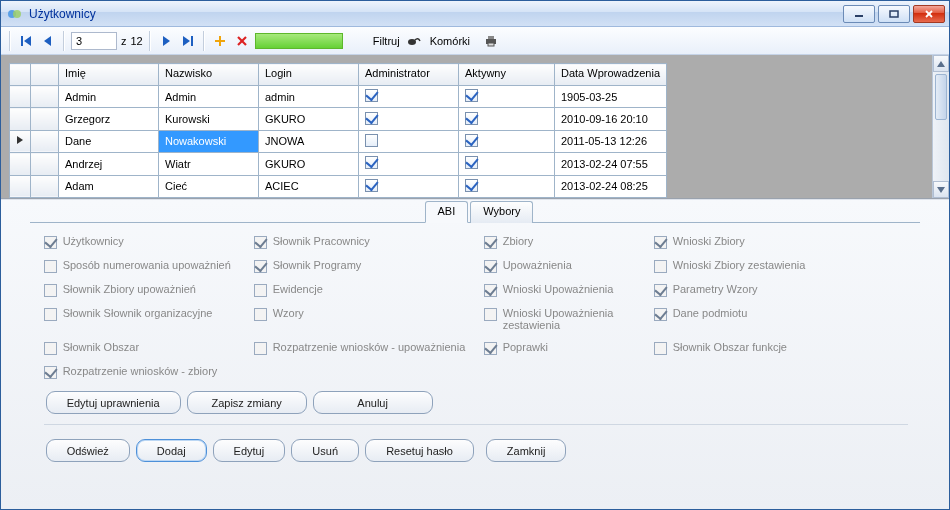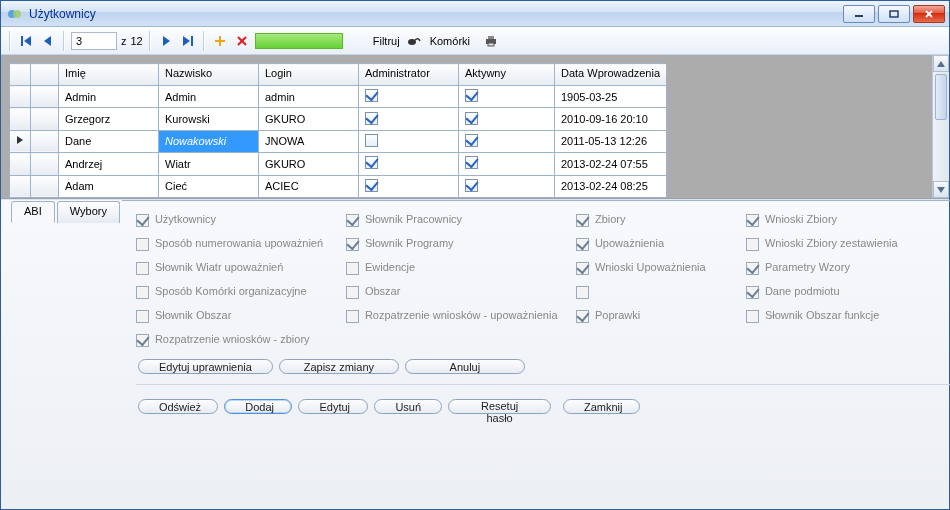--- a/index.html
+++ b/index.html
@@ -117,36 +117,37 @@
     .row-ind { width: 16px; background: linear-gradient(#fefefe,#e7ecf3); text-align:center; padding:0; }
     td.cb-cell { text-align: center; }
     .gcb {
       width:13px;height:13px;display:inline-block;border:1px solid #7a91af;
       background:linear-gradient(#fff,#e5eef9);position:relative;
     }
     .gcb.checked::after{
       content:"";position:absolute;left:2px;top:-1px;width:6px;height:9px;
       border:solid #2a63c1;border-width:0 2px 2px 0;transform:rotate(40deg);
     }
-    td.sel { background:#3399ff; color:#fff;font-style:italic; }
+    td.sel { background:#3399ff; color:#fff; }
     .right-scroll {
       width: 17px;
       background: linear-gradient(to left,#dfe6ef,#eef2f8);
       border-left:1px solid #bac7d8;
       display:flex;flex-direction:column;
     }
     .right-scroll .arrow-btn{height:17px;background:linear-gradient(#f7f9fc,#dbe4f0);border:1px solid #b0bed2;display:flex;align-items:center;justify-content:center;cursor:pointer;}
     .right-scroll .thumb{height:46px;margin:2px;background:linear-gradient(to right,#e4ecf6,#c3d4ea);border:1px solid #9cb4d1;border-radius:2px;cursor:pointer;}
     .right-scroll .track{flex:1;}
 
     .tabs-area {
       flex:1;
       background: linear-gradient(#f7f9fc,#eceff4);
-      display:flex;flex-direction:row;
+      display:flex;flex-direction:column;
       border-top:1px solid #dfe4ec;
+      align-items:center;
     }
     .tabstrip { display:flex; height:22px; padding-left:10px; }
     .tab {
       padding:3px 12px 0; border:1px solid #9fb4c9; border-bottom:none;
       background:linear-gradient(#fefefe,#e5ebf3);
       margin-right:2px; border-radius:3px 3px 0 0; cursor:pointer;
       position:relative; top:1px;
     }
     .tab.active{background:#f7f9fc;border-bottom:1px solid #f7f9fc;}
     .tabbody{
@@ -158,21 +159,21 @@
     .perm-item.disabled{color:#888;}
     .chk{width:13px;height:13px;flex:none;border:1px solid #9aaabf;background:#fff;position:relative;margin-top:1px;}
     .chk.checked::after{content:"";position:absolute;left:2px;top:-1px;width:6px;height:9px;border:solid #6d7d92;border-width:0 2px 2px 0;transform:rotate(40deg);}
     .chk.disabled{background:#f3f3f3;}
 
     .action-row{display:flex;gap:6px;padding:6px 2px;}
     .action-row.upper{margin-top:6px;}
     .hr{height:1px;background:#cfd7e2;margin:4px 0 8px;}
 
     .btn{
-      height:15px;padding:0 20px;min-width:68px;
+      height:23px;padding:0 20px;min-width:68px;
       border:1px solid #8ea2bb;border-radius:9px;
       background:linear-gradient(#fdfdfe,#e7ecf3);
       font:inherit;cursor:pointer;color:#222;
     }
     .btn.wide{min-width:120px;}
     .btn.primary{
       border-color:#4d90d9;
       box-shadow:inset 0 0 0 1px #bcd7f4;
     }
   </style>
@@ -401,44 +402,45 @@
           <div class="perm-item disabled">
             <span class="chk checked disabled"></span>
             <span>Upoważnienia</span>
           </div>
           <div class="perm-item disabled">
             <span class="chk disabled"></span>
             <span>Wnioski Zbiory zestawienia</span>
           </div>
           <div class="perm-item disabled">
             <span class="chk disabled"></span>
-            <span>Słownik Wiatr upoważnień</span>
+            <span>Słownik Zbiory upoważnień</span>
           </div>
           <div class="perm-item disabled">
             <span class="chk disabled"></span>
             <span>Ewidencje</span>
           </div>
           <div class="perm-item disabled">
             <span class="chk checked disabled"></span>
             <span>Wnioski Upoważnienia</span>
           </div>
           <div class="perm-item disabled">
             <span class="chk checked disabled"></span>
             <span>Parametry Wzory</span>
           </div>
           <div class="perm-item disabled">
             <span class="chk disabled"></span>
-            <span>Sposób Komórki organizacyjne</span>
-          </div>
-          <div class="perm-item disabled">
-            <span class="chk disabled"></span>
-            <span>Obszar</span>
-          </div>
-          <div class="perm-item disabled">
-            <span class="chk disabled"></span>
+            <span>Słownik Słownik organizacyjne</span>
+          </div>
+          <div class="perm-item disabled">
+            <span class="chk disabled"></span>
+            <span>Wzory</span>
+          </div>
+          <div class="perm-item disabled">
+            <span class="chk disabled"></span>
+            <span>Wnioski Upoważnienia zestawienia</span>
           </div>
           <div class="perm-item disabled">
             <span class="chk checked disabled"></span>
             <span>Dane podmiotu</span>
           </div>
           <div class="perm-item disabled">
             <span class="chk disabled"></span>
             <span>Słownik Obszar</span>
           </div>
           <div class="perm-item disabled">

